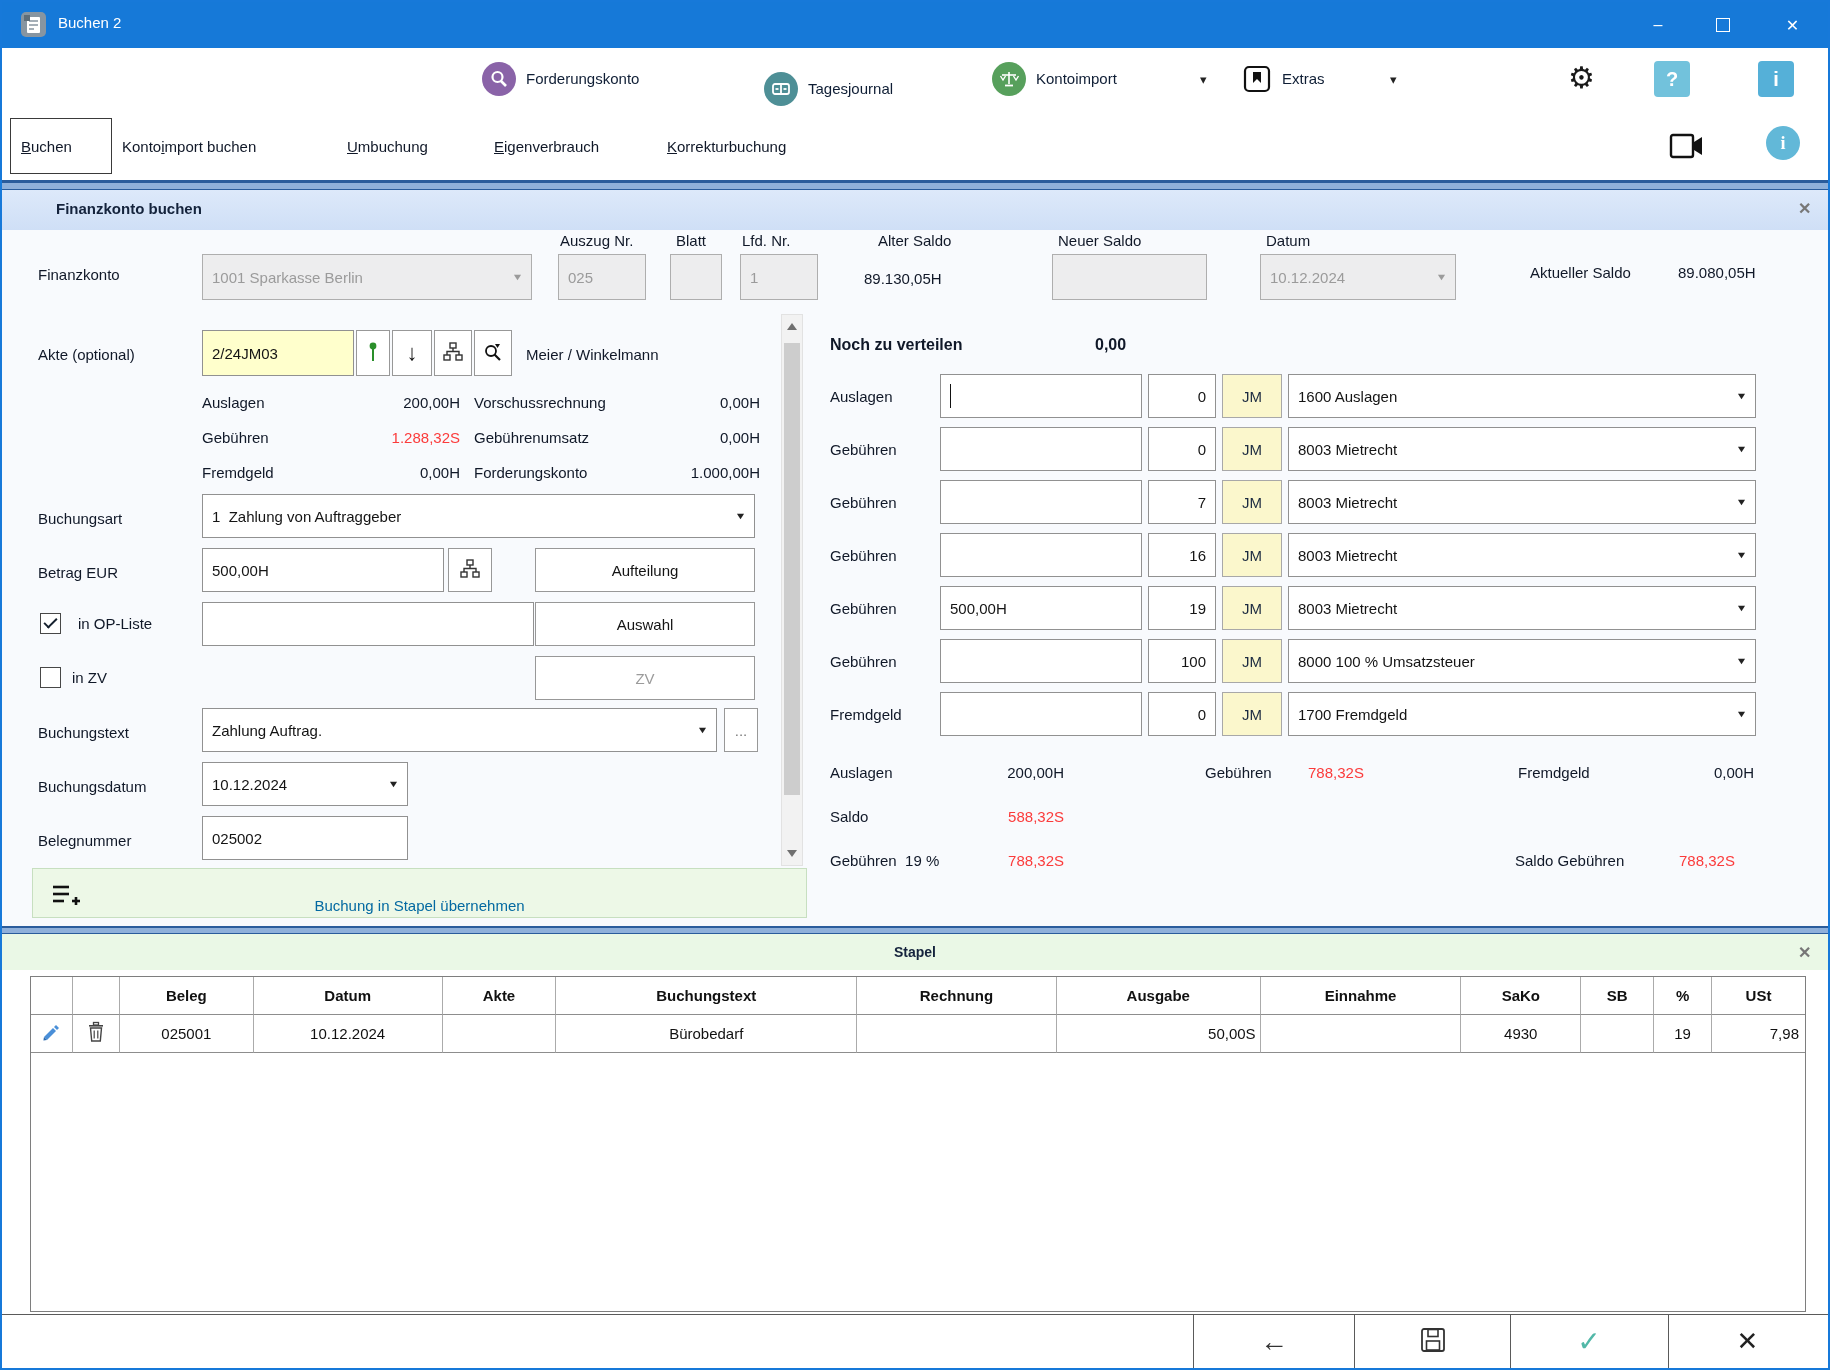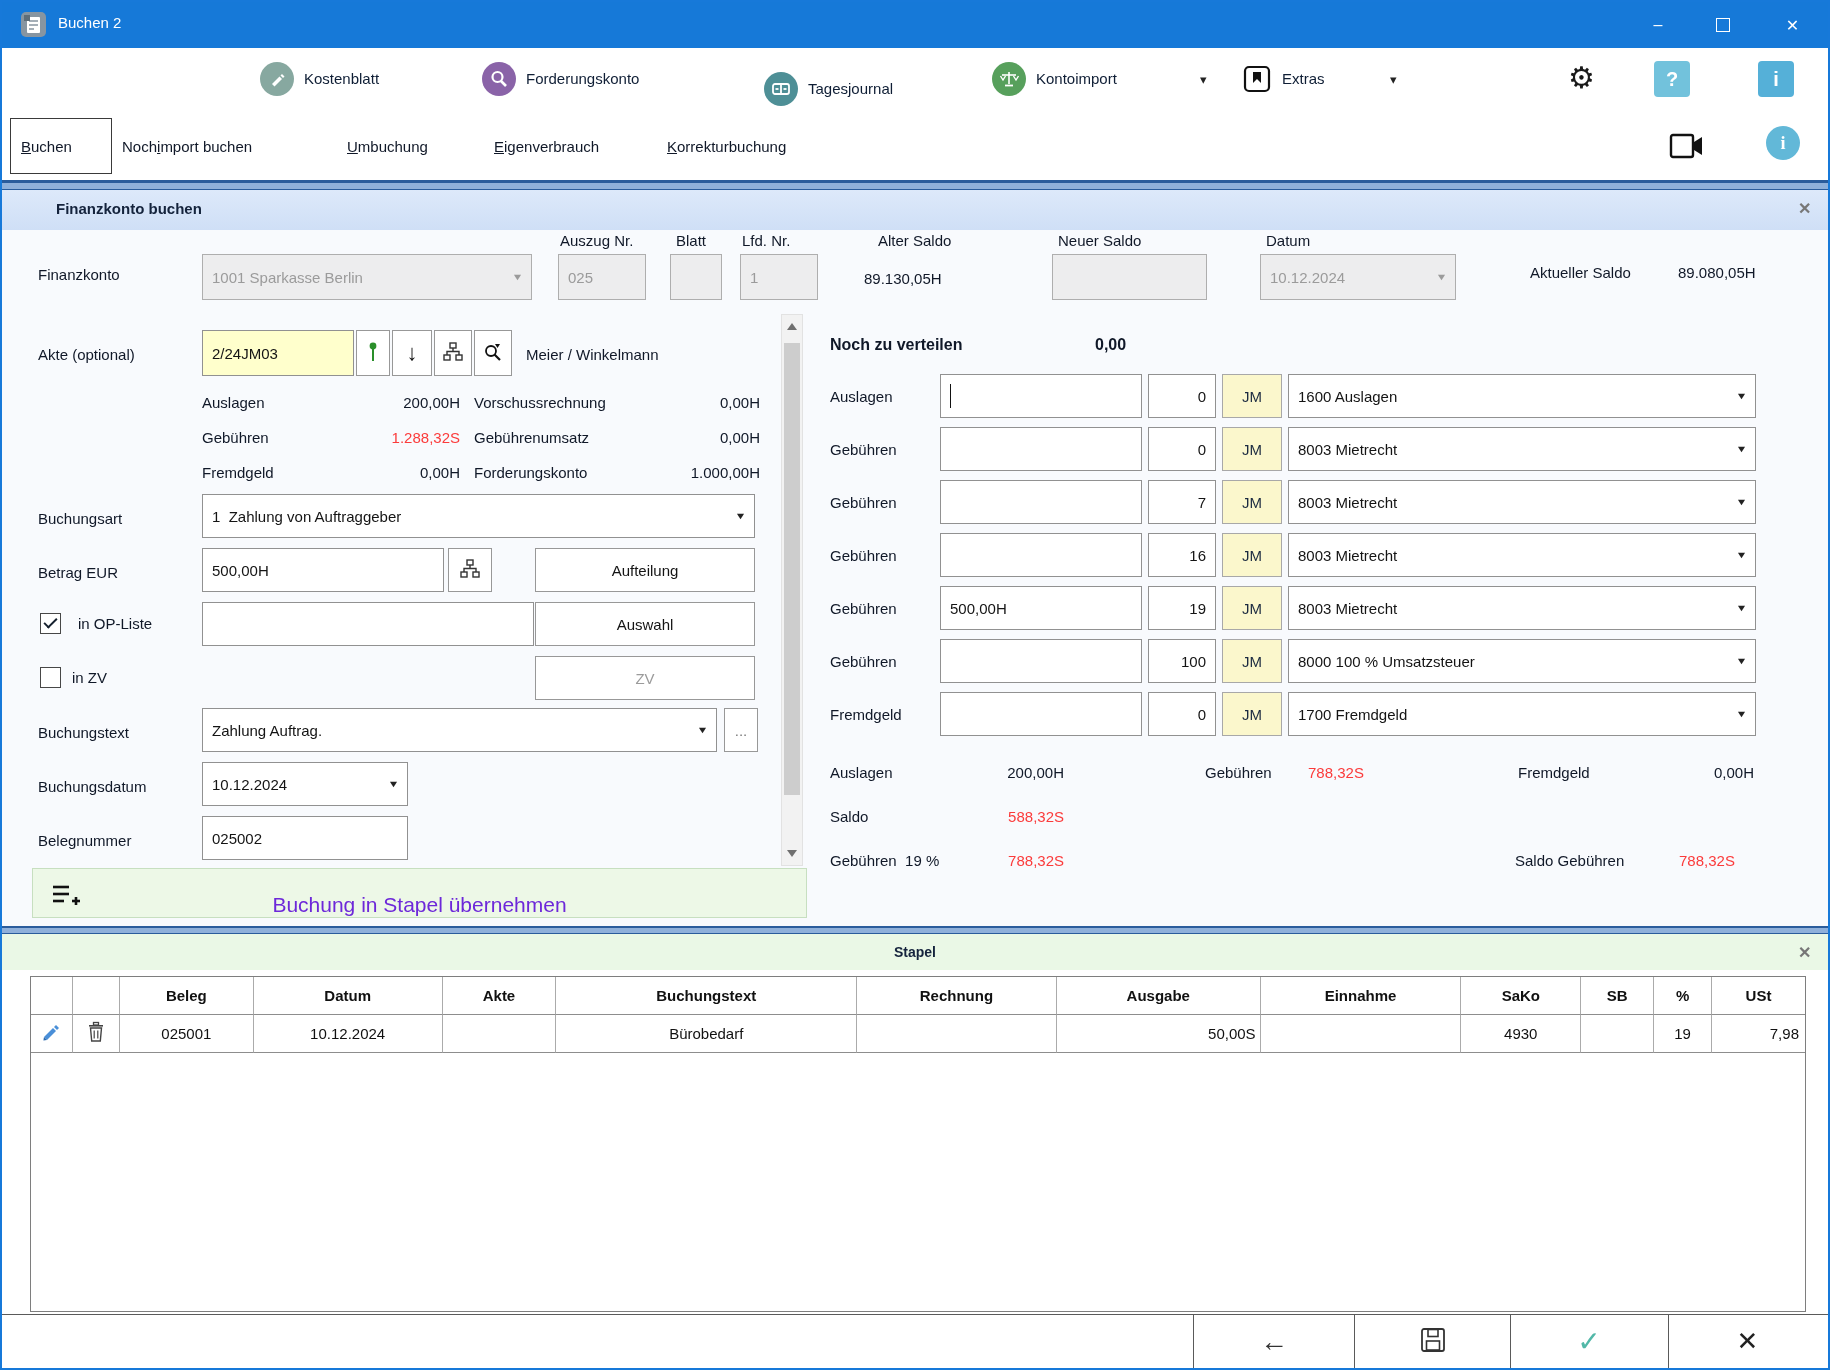--- a/index.html
+++ b/index.html
@@ -66,29 +66,20 @@
     </span>
     <span class="abs" style="left:56px;top:12px;color:#fff;font-size:15px;">Buchen 2</span>
     <span class="winbtn" style="left:1625px;width:62px;">–</span>
     <span class="winbtn" style="left:1690px;width:62px;">
       <span style="width:12px;height:12px;border:1.5px solid #fff;display:block;"></span>
     </span>
     <span class="winbtn" style="left:1755px;width:71px;">✕</span>
   </div>
 
   <div class="abs" style="left:0;top:46px;width:1826px;height:64px;background:#fff;">
-    <div class="abs" style="left:258px;top:0;width:190px;height:64px;">
-      <span class="circle" style="left:0;top:14px;width:34px;height:34px;background:#87a8a0;">
-        <svg width="22" height="22">
-            <path d="M6 16 L13.5 8.5 L16 11 L8.5 18.5 Z" fill="#fff"></path>
-          <path d="M14.5 7.5 L16 6 L18.5 8.5 L17 10 Z" fill="#fff"></path>
-          </svg>
-      </span>
-      <span class="toollbl" style="left:44px;top:22px;">Kostenblatt</span>
-    </div>
     <div class="abs" style="left:480px;top:0;width:230px;height:64px;">
       <span class="circle" style="left:0;top:14px;width:34px;height:34px;background:#8a63a8;">
         <svg width="22" height="22">
             <circle cx="9.5" cy="9" r="5" fill="none" stroke="#fff" stroke-width="2.2"></circle>
           <line x1="13" y1="13" x2="18" y2="18" stroke="#fff" stroke-width="2.6"></line>
           </svg>
       </span>
       <span class="toollbl" style="left:44px;top:22px;">Forderungskonto</span>
     </div>
     <div class="abs" style="left:762px;top:0;width:190px;height:64px;margin-top:10px;">
@@ -132,21 +123,21 @@
                  font-weight:bold;font-size:20px;display:flex;align-items:center;justify-content:center;">i</span>
   </div>
 
   <div class="abs" style="left:0;top:110px;width:1826px;height:68px;background:#fff;">
     <div class="abs" style="left:8px;top:6px;width:100px;height:54px;border:1px solid #3a3a3a;display:flex;align-items:center;">
       <span class="tab" style="position:static;padding-left:10px;">
         <span></span><span class="u">B</span><span>uchen</span>
       </span>
     </div>
     <span class="tab" style="left:120px;top:26px;">
-      <span>Noch</span><span class="u">i</span><span>mport buchen</span>
+      <span>Konto</span><span class="u">i</span><span>mport buchen</span>
     </span>
     <span class="tab" style="left:345px;top:26px;">
       <span></span><span class="u">U</span><span>mbuchung</span>
     </span>
     <span class="tab" style="left:492px;top:26px;">
       <span></span><span class="u">E</span><span>igenverbrauch</span>
     </span>
     <span class="tab" style="left:665px;top:26px;">
       <span></span><span class="u">K</span><span>orrekturbuchung</span>
     </span>
@@ -316,21 +307,21 @@
               display:flex;align-items:center;justify-content:center;">
     <span class="abs" style="left:18px;top:13px;">
       <svg width="30" height="26">
           <line x1="2" y1="5" x2="18" y2="5" stroke="#111" stroke-width="2.6"></line>
         <line x1="2" y1="12" x2="18" y2="12" stroke="#111" stroke-width="2.6"></line>
         <line x1="2" y1="19" x2="13" y2="19" stroke="#111" stroke-width="2.6"></line>
         <line x1="21" y1="19" x2="29" y2="19" stroke="#111" stroke-width="2.6"></line>
         <line x1="25" y1="15" x2="25" y2="23" stroke="#111" stroke-width="2.6"></line>
         </svg>
     </span>
-    <span style="font-size:21px;color:#6d28d9;margin-top:24px;">Buchung in Stapel übernehmen</span>
+    <span style="font-size:15px;color:#0369a1;margin-top:24px;">Buchung in Stapel übernehmen</span>
   </div>
 
   <span class="lbl b" style="left:828px;top:334px;font-size:16px;">Noch zu verteilen</span>
   <span class="lbl b" style="left:1093px;top:334px;font-size:16px;">0,00</span>
 
   <span class="lbl" style="left:828px;top:386px;">Auslagen</span>
   <div class="field" style="left:938px;top:372px;width:202px;height:44px;">
     <span style="width:1px;height:24px;background:#111;display:block;"></span>
   </div>
   <div class="field fr" style="left:1146px;top:372px;width:68px;height:44px;">

